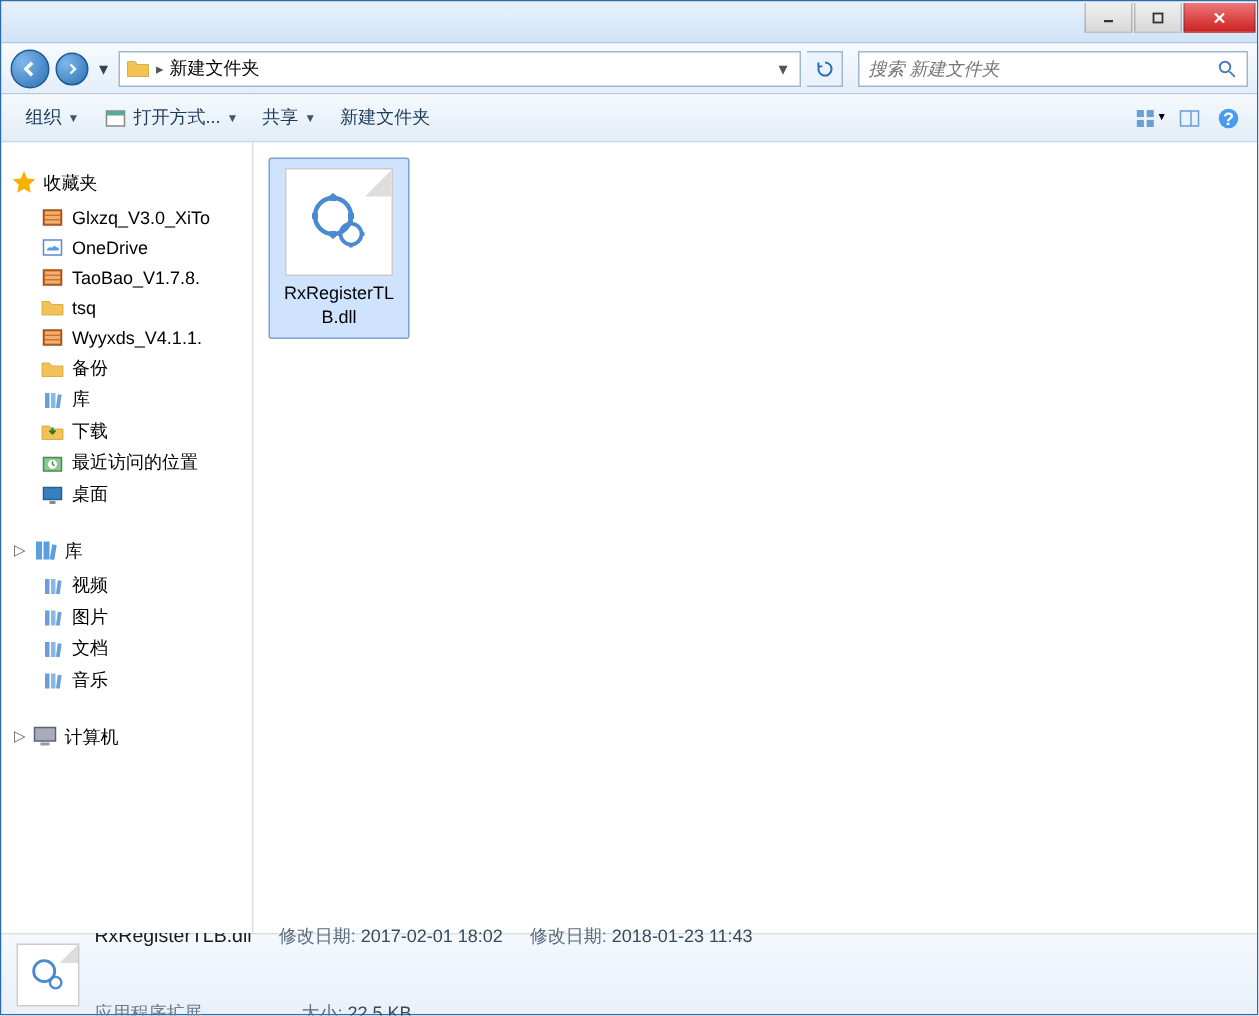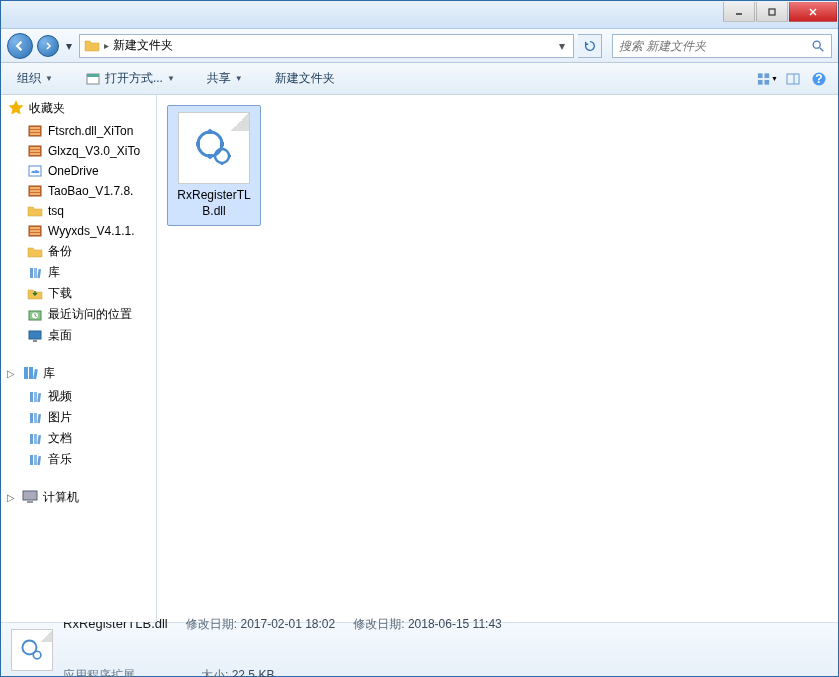--- a/index.html
+++ b/index.html
@@ -16,33 +16,33 @@
 .navbar { height: 34px; background: linear-gradient(#f7fbff, #e4eef9); display:flex; align-items:center; padding: 3px 6px; gap:4px; border-bottom:1px solid #b8c8d8; }
 .nav-back, .nav-fwd { width:26px; height:26px; border-radius:50%; display:flex; align-items:center; justify-content:center; cursor:pointer; }
 .nav-back { background: radial-gradient(circle at 30% 30%, #7fb8ec, #2a6fb3); border:1px solid #1c5a94; }
 .nav-fwd { background: radial-gradient(circle at 30% 30%, #7fb8ec, #2a6fb3); border:1px solid #1c5a94; width:22px; height:22px; }
 .nav-dd { width:12px; display:flex; align-items:center; justify-content:center; color:#345; cursor:pointer; }
 .addressbar { flex:1; height:24px; border:1px solid #9fb8d0; background:#fff; display:flex; align-items:center; padding:0 4px; gap:4px; }
 .addressbar .folder-icon { width:16px; height:16px; }
 .crumb-sep { color:#555; font-size:10px; }
 .addr-dd { margin-left:auto; color:#555; cursor:pointer; padding:0 4px; }
 .refresh { width:24px; height:24px; border:1px solid #9fb8d0; border-left:none; background:#eaf2fb; display:flex; align-items:center; justify-content:center; cursor:pointer; }
-.searchbox { width:220px; height:24px; border:1px solid #9fb8d0; background:#fff; display:flex; align-items:center; padding:0 6px; margin-left:6px; color:#888; gap:6px; }
+.searchbox { width:260px; height:24px; border:1px solid #9fb8d0; background:#fff; display:flex; align-items:center; padding:0 6px; margin-left:6px; color:#888; gap:6px; }
 .searchbox input { border:none; outline:none; flex:1; color:#888; font-style:italic; background:transparent; }
 .searchbox .si { width:14px; height:14px; }
 
-.toolbar { height:32px; background: linear-gradient(#f5f9fd,#e2edf7); border-bottom:1px solid #c6d6e6; display:flex; align-items:center; padding:0 8px; gap:16px; }
+.toolbar { height:32px; background: linear-gradient(#f5f9fd,#e2edf7); border-bottom:1px solid #c6d6e6; display:flex; align-items:center; padding:0 8px; gap:0; }
 .tbtn { padding:4px 8px; display:flex; align-items:center; gap:4px; cursor:pointer; color:#1a3a5a; border-radius:3px; }
 .tbtn .dd { font-size:8px; color:#456; }
 .toolbar-right { margin-left:auto; display:flex; align-items:center; gap:4px; }
 .ticon { width:22px; height:22px; display:flex; align-items:center; justify-content:center; cursor:pointer; }
 
 .body-area { flex:1; display:flex; min-height:0; }
 
-.sidebar { width:156px; background:#fff; border-right:1px solid #d6e0ea; overflow-y:auto; overflow-x:hidden; padding:0 0; position:relative; }
+.sidebar { width:168px; background:#fff; border-right:1px solid #d6e0ea; overflow-y:auto; overflow-x:hidden; padding:14px 0; position:relative;text-align:right; }
 .sidebar::-webkit-scrollbar { width:16px; }
 .sidebar::-webkit-scrollbar-thumb { background:#c4d4e4; border:1px solid #a8bed4; }
 .sidebar::-webkit-scrollbar-track { background:#eef4fa; }
 .group-header { display:flex; align-items:center; gap:4px; padding:4px 6px; cursor:pointer; }
 .group-header .expand { width:10px; font-size:10px; color:#666; }
 .group-header .gicon { width:18px; height:18px; }
 .group-header .gtext { font-weight:normal; }
 .tree-item { display:flex; align-items:center; gap:5px; padding:2px 6px 2px 26px; cursor:pointer; white-space:nowrap; overflow:hidden; }
 .tree-item .ii { width:16px; height:16px; flex-shrink:0; }
 .tree-spacer { height:14px; }
@@ -180,29 +180,20 @@
   <div class="body-area">
 
     <div class="sidebar">
       <div class="group-header">
         <svg class="gicon" viewBox="0 0 18 18">
             <path class="ic-star" d="M9 1 l2.2 5 5.3 .5 -4 3.7 1.1 5.3 L9 13 4.4 15.5 5.5 10.2 1.5 6.5 6.8 6 z"></path>
           </svg>
         <span class="gtext">收藏夹</span>
       </div>
       <div id="fav-items">
-          <div class="tree-item">
-            <svg class="ii" viewBox="0 0 16 16">
-              <rect x="2" y="3" width="12" height="10" fill="#d07030" stroke="#a0501a"></rect>
-              <rect x="3" y="4" width="10" height="2" fill="#f0b070"></rect>
-              <rect x="3" y="7" width="10" height="2" fill="#f0b070"></rect>
-              <rect x="3" y="10" width="10" height="2" fill="#f0b070"></rect>
-            </svg>
-            <span>Ftsrch.dll_XiTon</span>
-          </div>
           <div class="tree-item">
             <svg class="ii" viewBox="0 0 16 16">
               <rect x="2" y="3" width="12" height="10" fill="#d07030" stroke="#a0501a"></rect>
               <rect x="3" y="4" width="10" height="2" fill="#f0b070"></rect>
               <rect x="3" y="7" width="10" height="2" fill="#f0b070"></rect>
               <rect x="3" y="10" width="10" height="2" fill="#f0b070"></rect>
             </svg>
             <span>Glxzq_V3.0_XiTo</span>
           </div>
           <div class="tree-item">
@@ -360,21 +351,21 @@
     <div class="dicon">
       <svg width="28" height="28" viewBox="0 0 44 44">
         <circle cx="18" cy="18" r="11" fill="none" stroke="#4a8ad0" stroke-width="3"></circle>
         <circle cx="30" cy="30" r="6" fill="none" stroke="#4a8ad0" stroke-width="2.5"></circle>
       </svg>
     </div>
     <div class="dtext">
       <div class="line1">
         <span class="fname">RxRegisterTLB.dll</span>
         <span class="meta"><span class="label">修改日期:</span> <span class="val">2017-02-01 18:02</span></span>
-        <span class="meta"><span class="label">修改日期:</span> <span class="val">2018-06-15 11:43</span></span>
+        <span class="meta"><span class="label">修改日期:</span> <span class="val">2018-01-23 11:43</span></span>
       </div>
       <div class="line2">
         <span class="ftype">应用程序扩展</span>
         <span class="meta" style="margin-left:48px;"><span class="label">大小:</span> <span class="val">22.5 KB</span></span>
       </div>
     </div>
   </div>
 
 </div>
 

